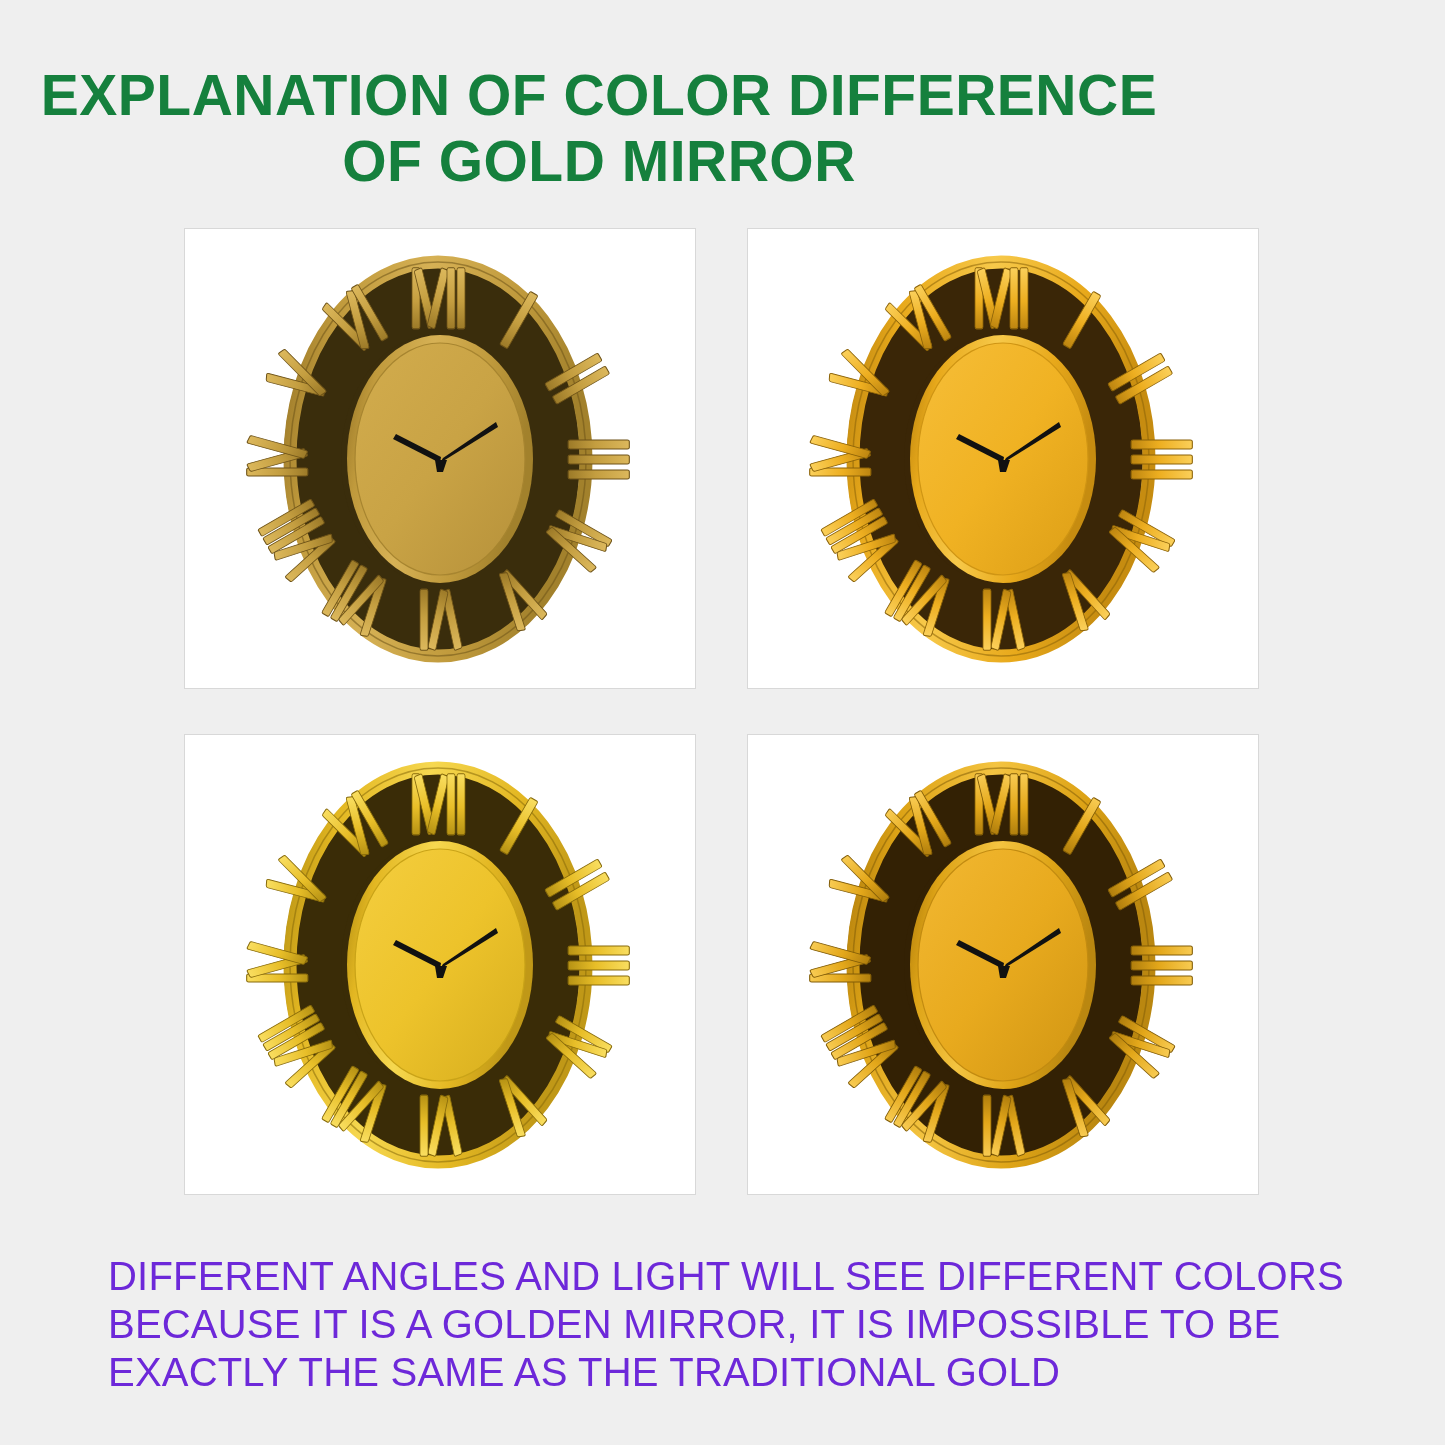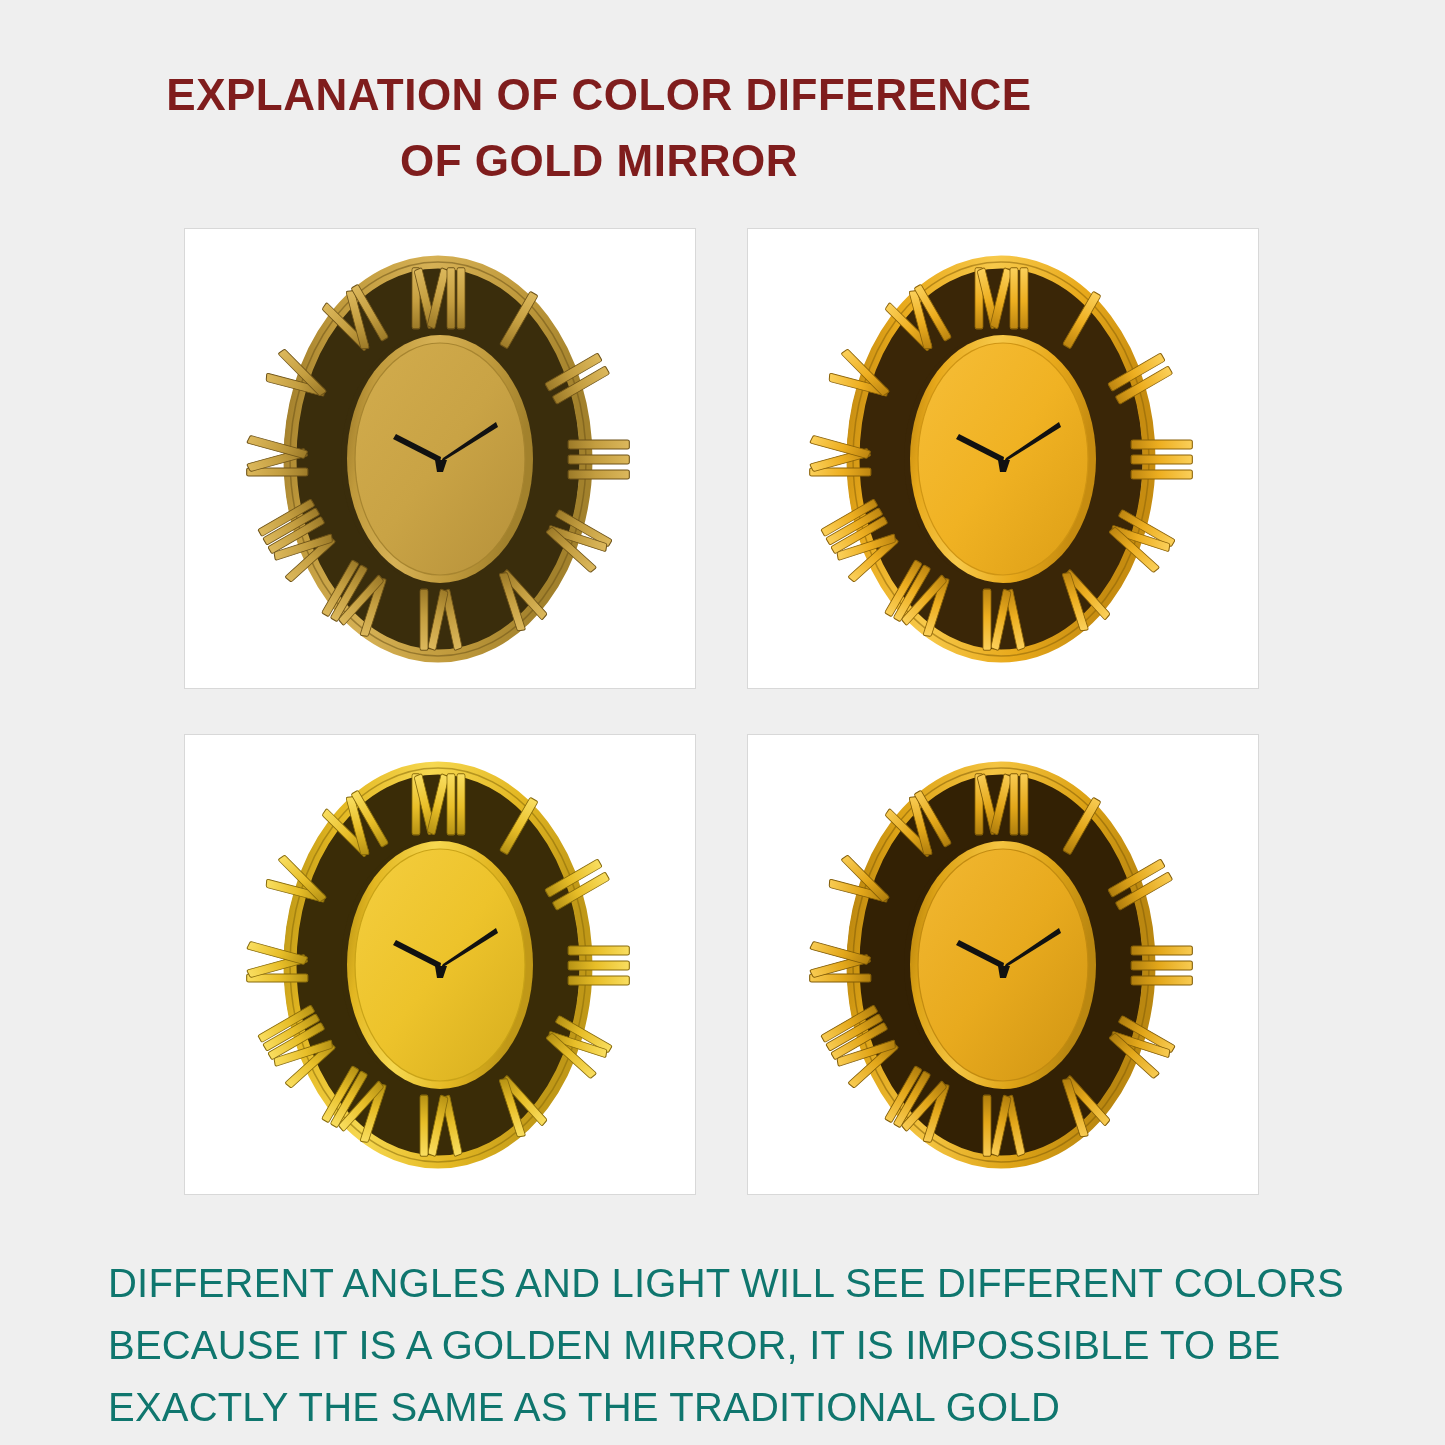--- a/index.html
+++ b/index.html
@@ -15,23 +15,23 @@
     position: relative;
   }
 
   
   #page-title {
     position: absolute;
     left: 0;
     top: 62px;
     width: 1198px;
     text-align: center;
-    color: #7f1d1d;
+    color: #15803d;
     font-weight: bold;
-    font-size: 44px;
+    font-size: 57px;
     line-height: 66px;
     letter-spacing: 0.5px;
     white-space: pre-line;
   }
 
   
   #panel-grid {
     position: absolute;
     left: 184px;
     top: 228px;
@@ -62,23 +62,23 @@
     margin-top: -215px;
   }
   .clock-svg { display: block; width: 100%; height: 100%; }
 
   
   #caption {
     position: absolute;
     left: 108px;
     top: 1252px;
     width: 1280px;
-    color: #0f766e;
+    color: #6d28d9;
     font-size: 40px;
-    line-height: 62px;
+    line-height: 48px;
     letter-spacing: 0.2px;
     white-space: pre-line;
   }
 </style>
 </head>
 <body>
 
 <div id="page-title">EXPLANATION OF COLOR DIFFERENCE
 OF GOLD MIRROR</div>
 

